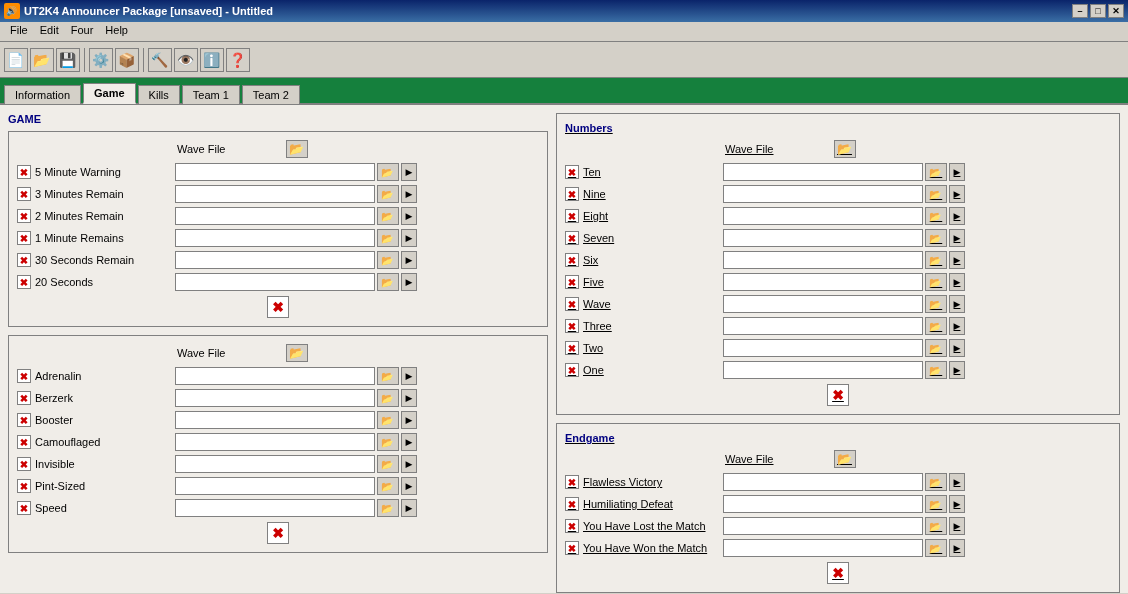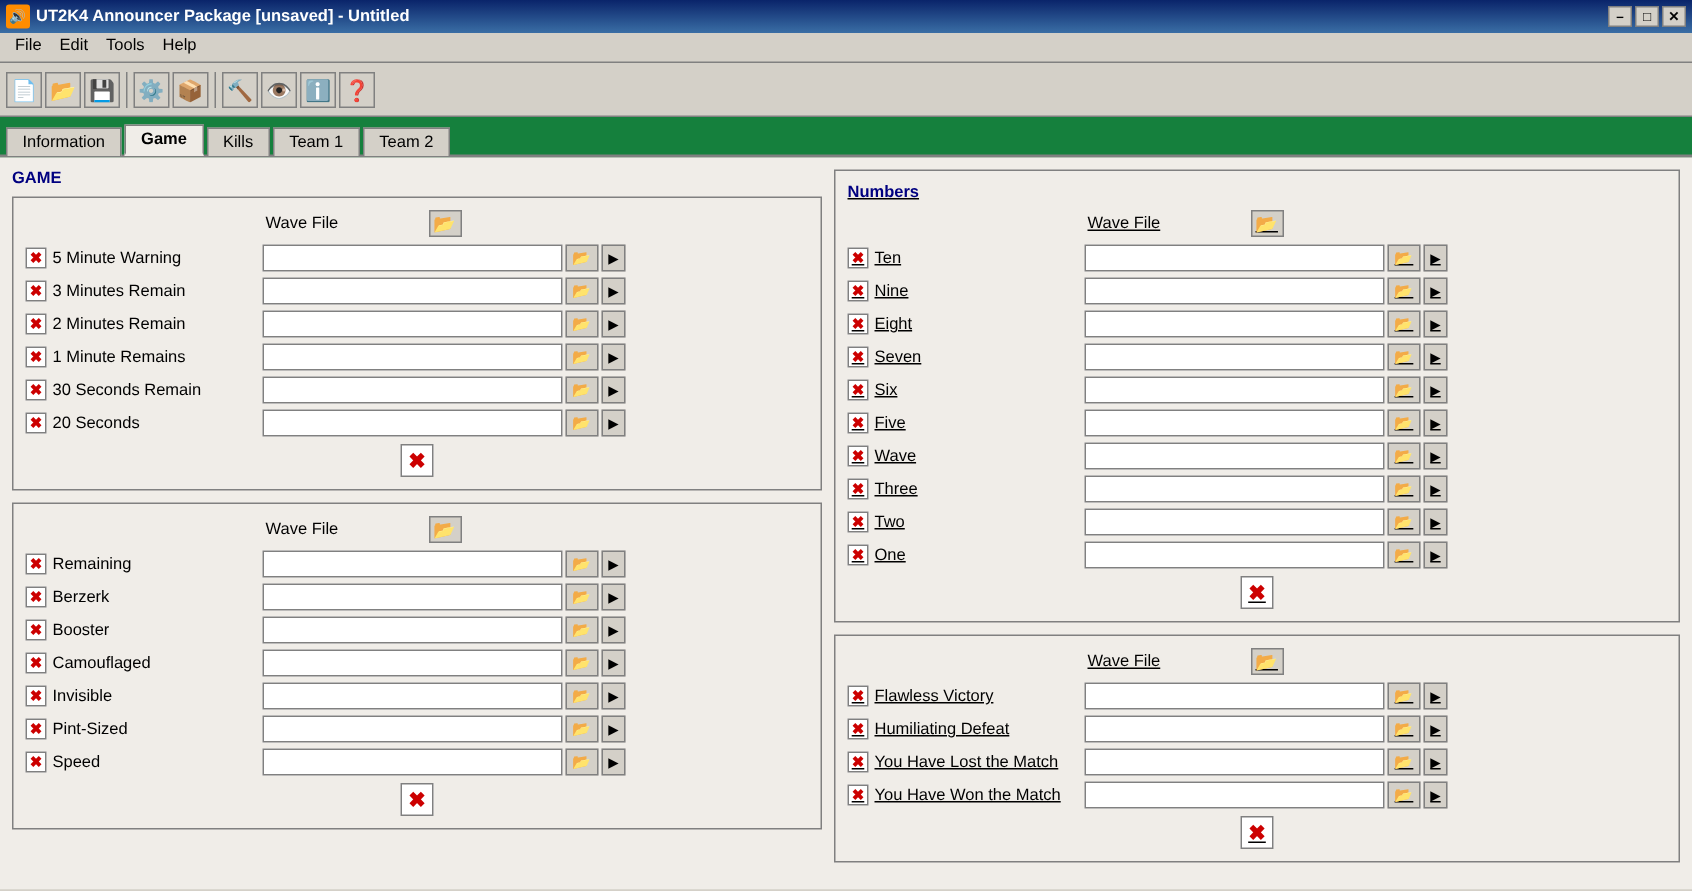--- a/index.html
+++ b/index.html
@@ -168,21 +168,21 @@
   <div class="title-bar-buttons">
     <div class="title-btn">–</div>
     <div class="title-btn">□</div>
     <div class="title-btn">✕</div>
   </div>
 </div>
 
 <div class="menu-bar">
   <span class="menu-item">File</span>
   <span class="menu-item">Edit</span>
-  <span class="menu-item">Tools</span>
+  <span class="menu-item">Four</span>
   <span class="menu-item">Help</span>
 </div>
 
 <div class="toolbar">
   <div class="toolbar-btn">📄</div>
   <div class="toolbar-btn">📂</div>
   <div class="toolbar-btn">💾</div>
   <div class="toolbar-sep"></div>
   <div class="toolbar-btn">⚙️</div>
   <div class="toolbar-btn">📦</div>
@@ -283,21 +283,21 @@
         <div style="display:flex; align-items:center; margin-bottom:4px; padding-left:160px;">
           <span style="font-size:11px; margin-right:60px;">Wave File</span>
           <div class="header-open-btn">📂</div>
         </div>
 
         <div id="adrenalin-items">
             <div class="item-row">
               <div class="item-checkbox">
                 <span class="x-mark">✖</span>
               </div>
-              <span class="item-label">Remaining</span>
+              <span class="item-label">Adrenalin</span>
               <input type="text" class="item-input" style="">
               <div class="item-btn-open">📂</div>
               <div class="item-btn-play">▶</div>
             </div>
             <div class="item-row">
               <div class="item-checkbox">
                 <span class="x-mark">✖</span>
               </div>
               <span class="item-label">Berzerk</span>
               <input type="text" class="item-input" style="">
@@ -463,20 +463,21 @@
           </div>
 
         <div class="delete-row">
           <div class="delete-btn">
             <span class="x-red">✖</span>
           </div>
         </div>
       </div>
 
       <div class="section group-section">
+        <div class="section-title">Endgame</div>
 
         <div style="display:flex; align-items:center; margin-bottom:4px; padding-left:160px;">
           <span style="font-size:11px; margin-right:60px;">Wave File</span>
           <div class="header-open-btn">📂</div>
         </div>
 
         <div id="endgame-items">
             <div class="item-row">
               <div class="item-checkbox">
                 <span class="x-mark">✖</span>

